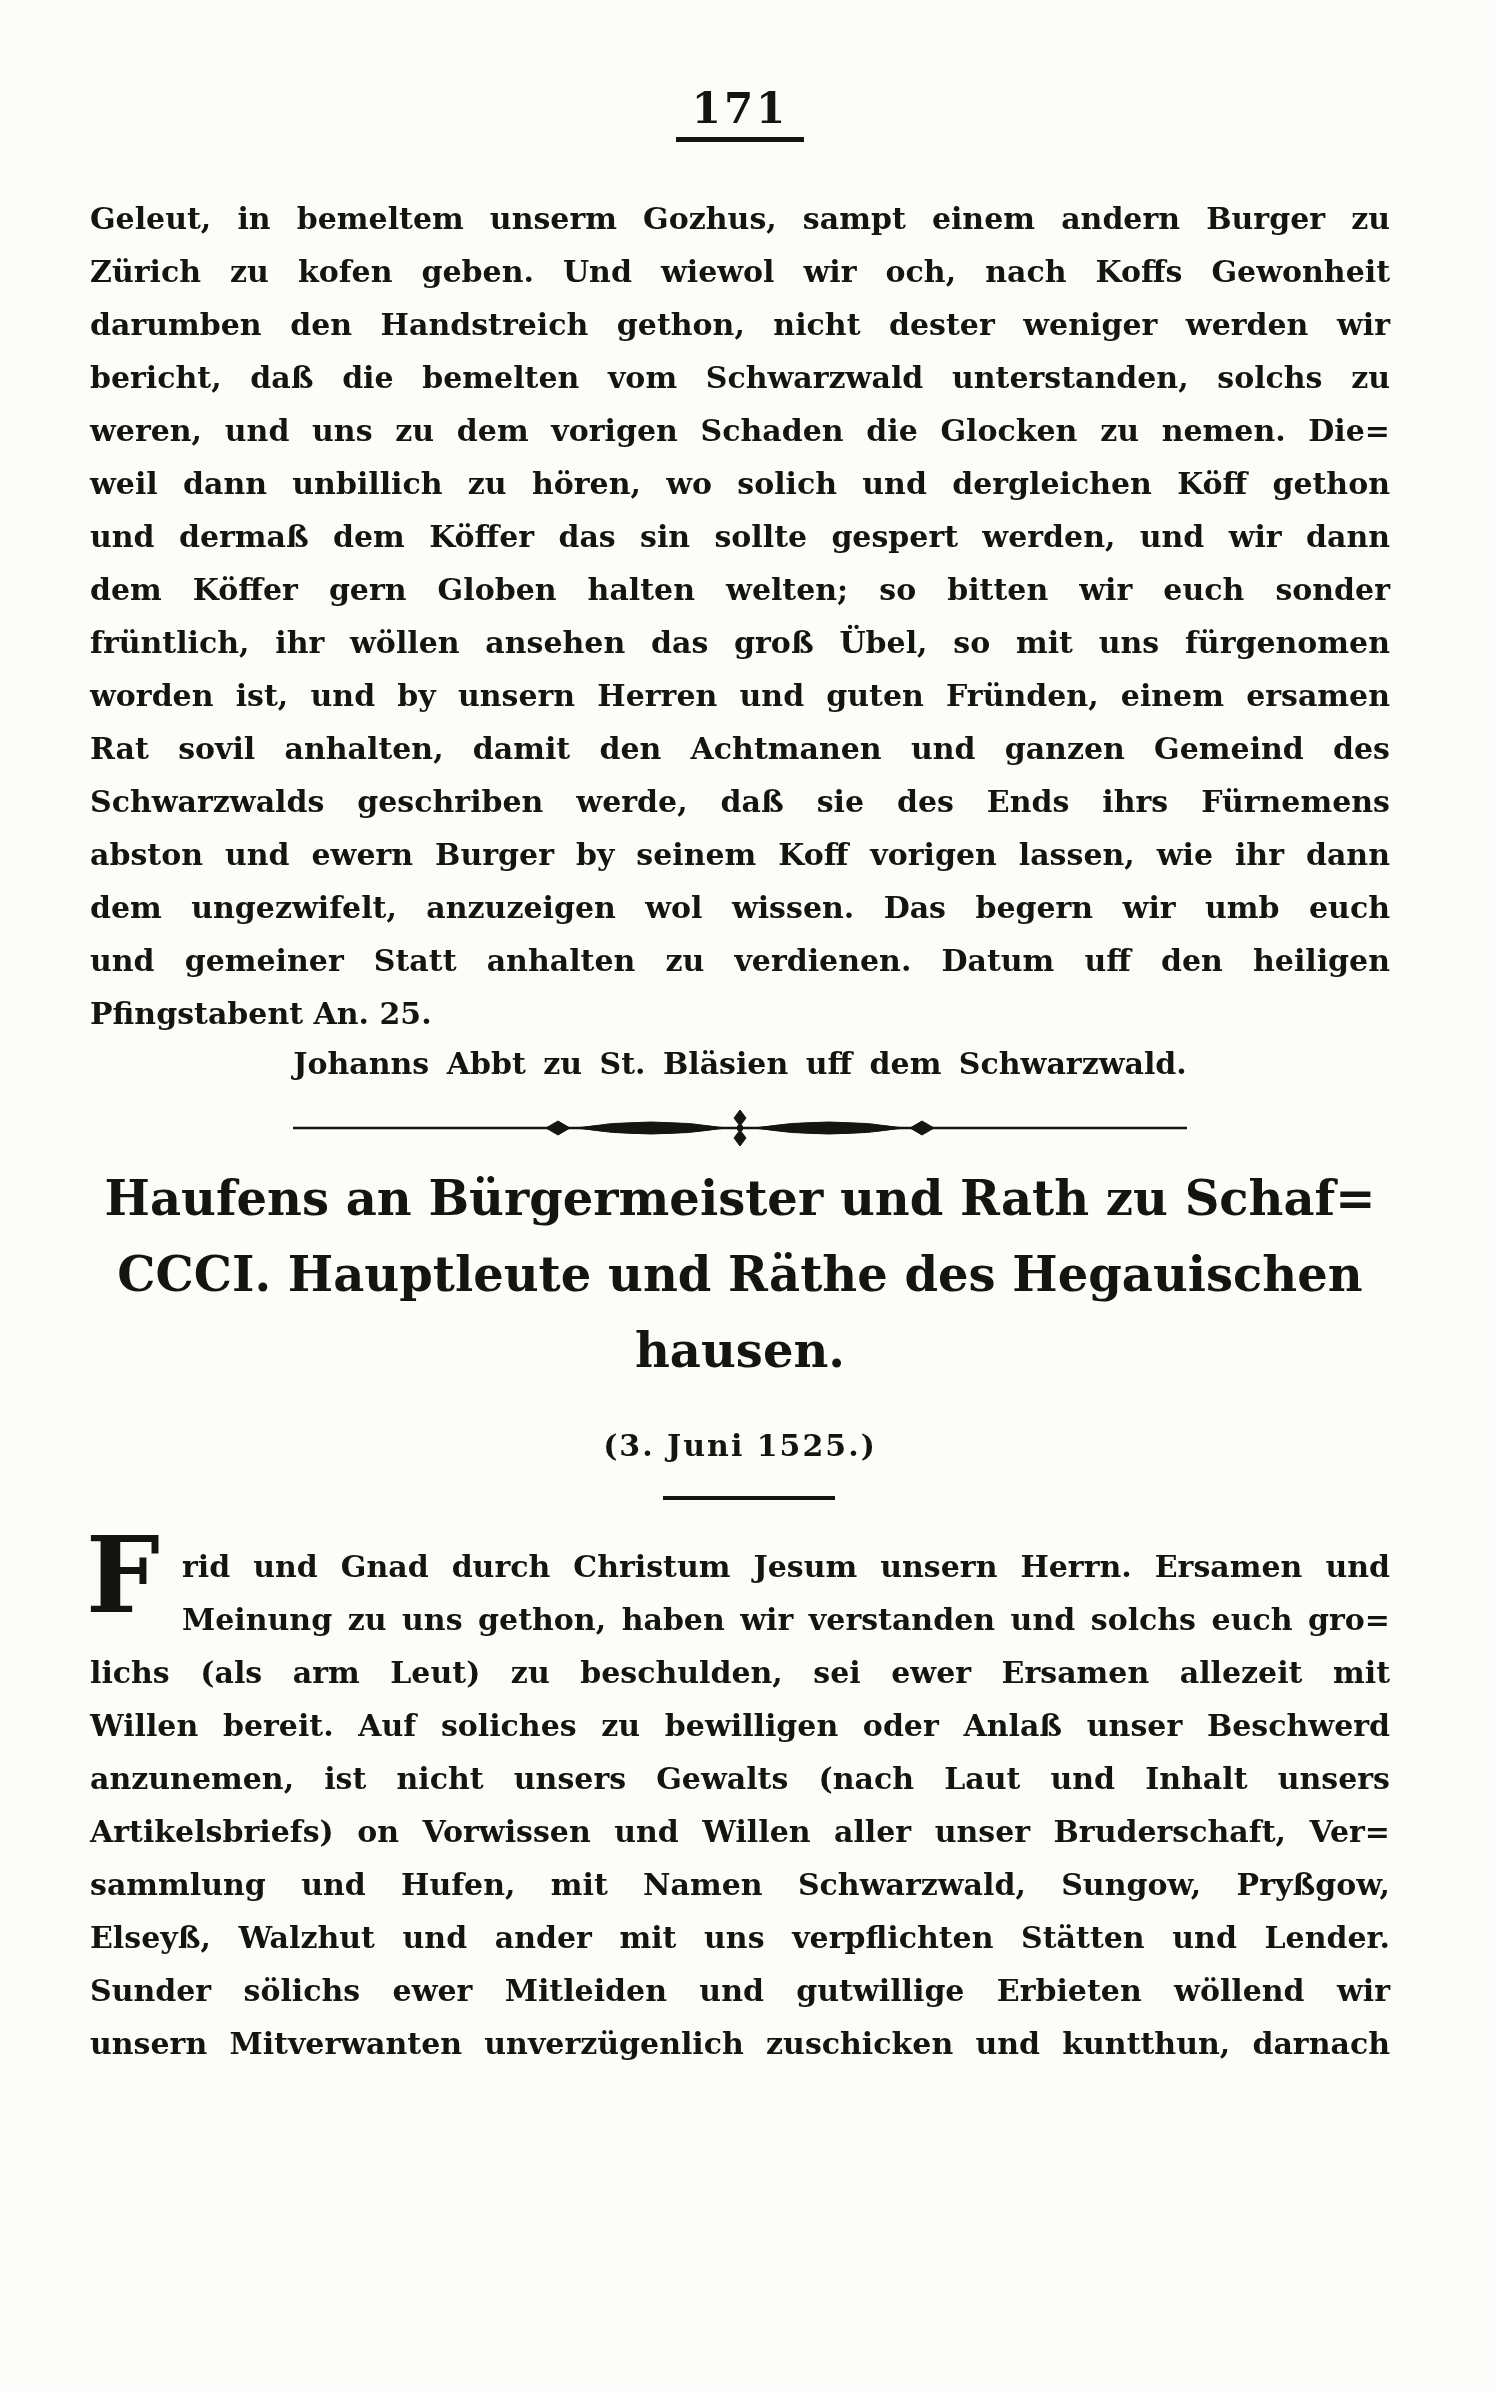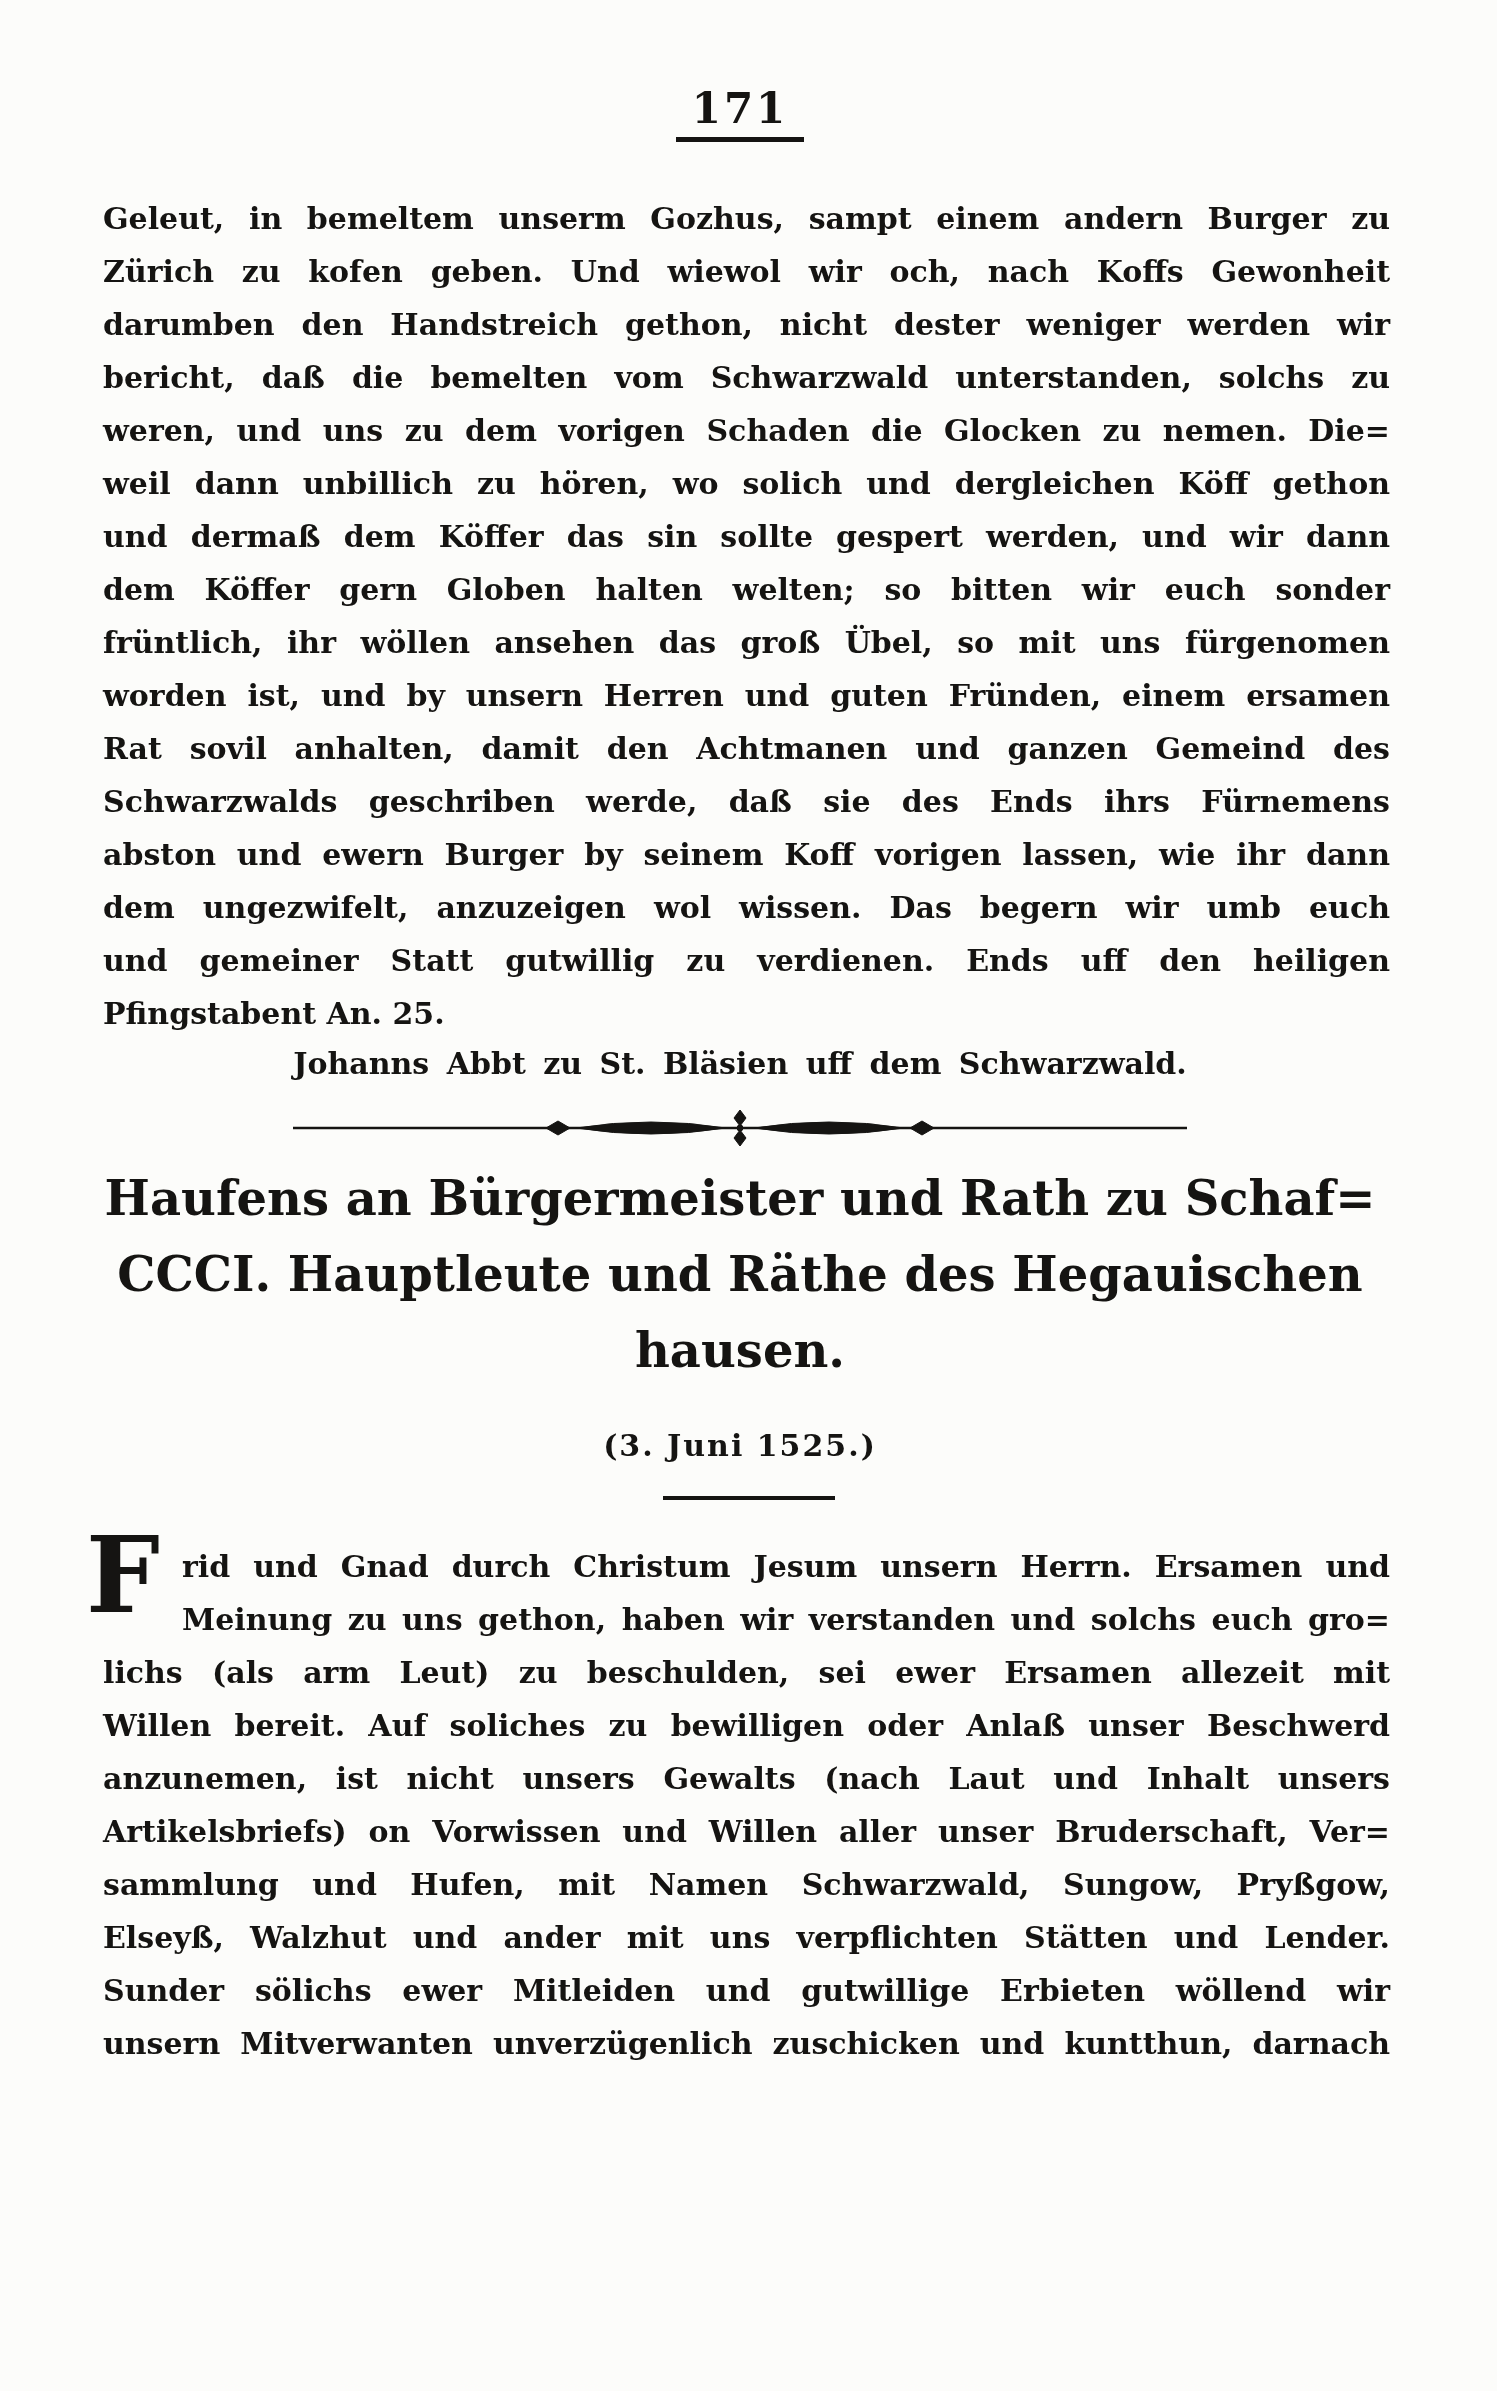--- a/index.html
+++ b/index.html
@@ -25,21 +25,20 @@
   }
   
   .line{
     font-size:30px;
     line-height:53px;
     white-space:nowrap;
     text-align:justify;
     -moz-text-align-last:justify;
     text-align-last:justify;
     white-space:normal;
-    margin-left:13px;
   }
   .no-justify-last .line:last-child{
     -moz-text-align-last:left;
     text-align-last:left;
   }
   .letter1{top:192px;}
   .signature{
     top:1046px;
     font-size:30px;
     text-align:center;
@@ -95,21 +94,21 @@
       <div class="line">weren, und uns zu dem vorigen Schaden die Glocken zu nemen. Die=</div>
       <div class="line">weil dann unbillich zu hören, wo solich und dergleichen Köff gethon</div>
       <div class="line">und dermaß dem Köffer das sin sollte gespert werden, und wir dann</div>
       <div class="line">dem Köffer gern Globen halten welten; so bitten wir euch sonder</div>
       <div class="line">früntlich, ihr wöllen ansehen das groß Übel, so mit uns fürgenomen</div>
       <div class="line">worden ist, und by unsern Herren und guten Fründen, einem ersamen</div>
       <div class="line">Rat sovil anhalten, damit den Achtmanen und ganzen Gemeind des</div>
       <div class="line">Schwarzwalds geschriben werde, daß sie des Ends ihrs Fürnemens</div>
       <div class="line">abston und ewern Burger by seinem Koff vorigen lassen, wie ihr dann</div>
       <div class="line">dem ungezwifelt, anzuzeigen wol wissen.  Das begern wir umb euch</div>
-      <div class="line">und gemeiner Statt gutwillig zu verdienen.  Ends uff den heiligen</div>
+      <div class="line">und gemeiner Statt anhalten zu verdienen.  Datum uff den heiligen</div>
       <div class="line">Pfingstabent An. 25.</div>
     </div>
 
   <div class="content-col signature">Johanns Abbt zu St. Bläsien uff dem Schwarzwald.</div>
 
   <div class="content-col divider">
     <svg width="900" height="44" viewBox="0 0 900 44" xmlns="http://www.w3.org/2000/svg" fill="#151412" stroke="#151412">
       <line x1="3" y1="22" x2="897" y2="22" stroke-width="2.6"></line>
       <path d="M286 22 Q361 10 436 22 Q361 34 286 22 Z"></path>
       <path d="M464 22 Q539 10 614 22 Q539 34 464 22 Z"></path>

